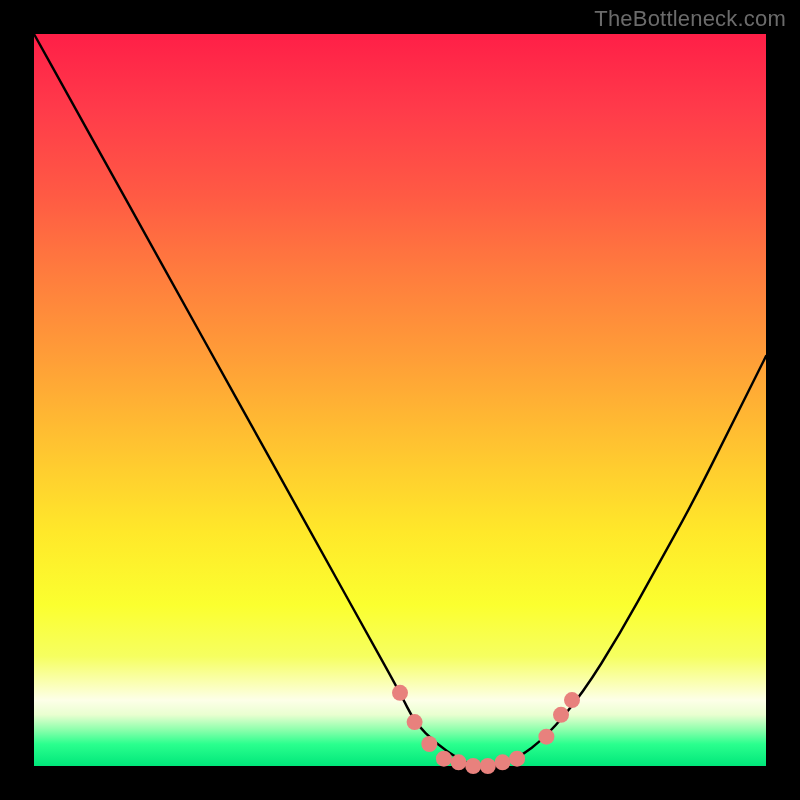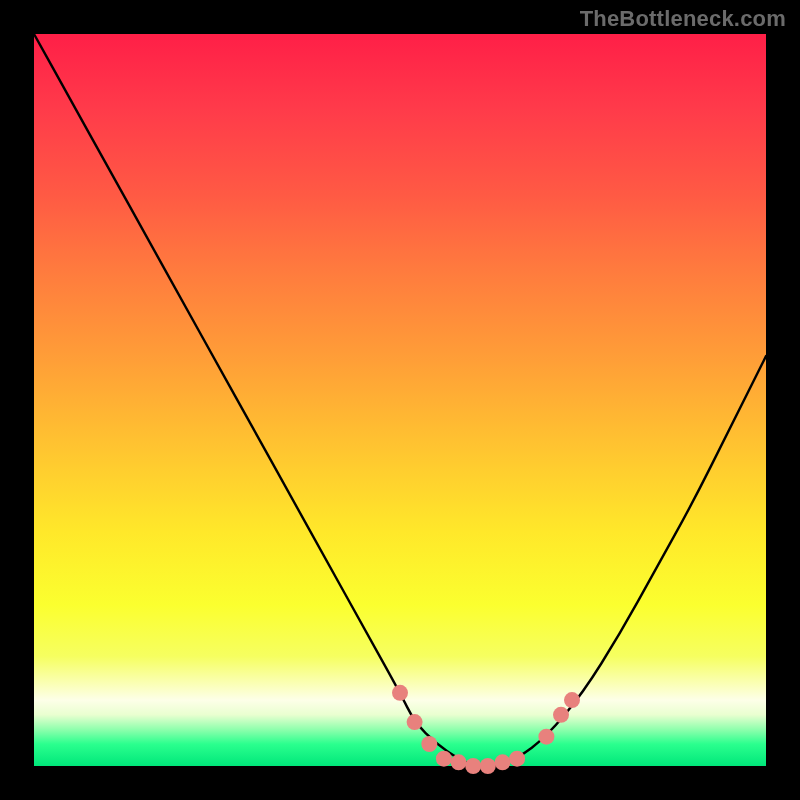--- a/index.html
+++ b/index.html
@@ -52,21 +52,21 @@
     height: 732px;
     overflow: visible;
   }
   .watermark {
     position: absolute;
     top: 6px;
     right: 14px;
     color: #6b6b6b;
     font-size: 22px;
     letter-spacing: 0.2px;
-    font-weight: 700;
+    font-weight: 400;
     user-select: none;
   }
 </style>
 </head>
 <body>
 
 <div class="frame">
 
   <div class="watermark">TheBottleneck.com</div>
 

